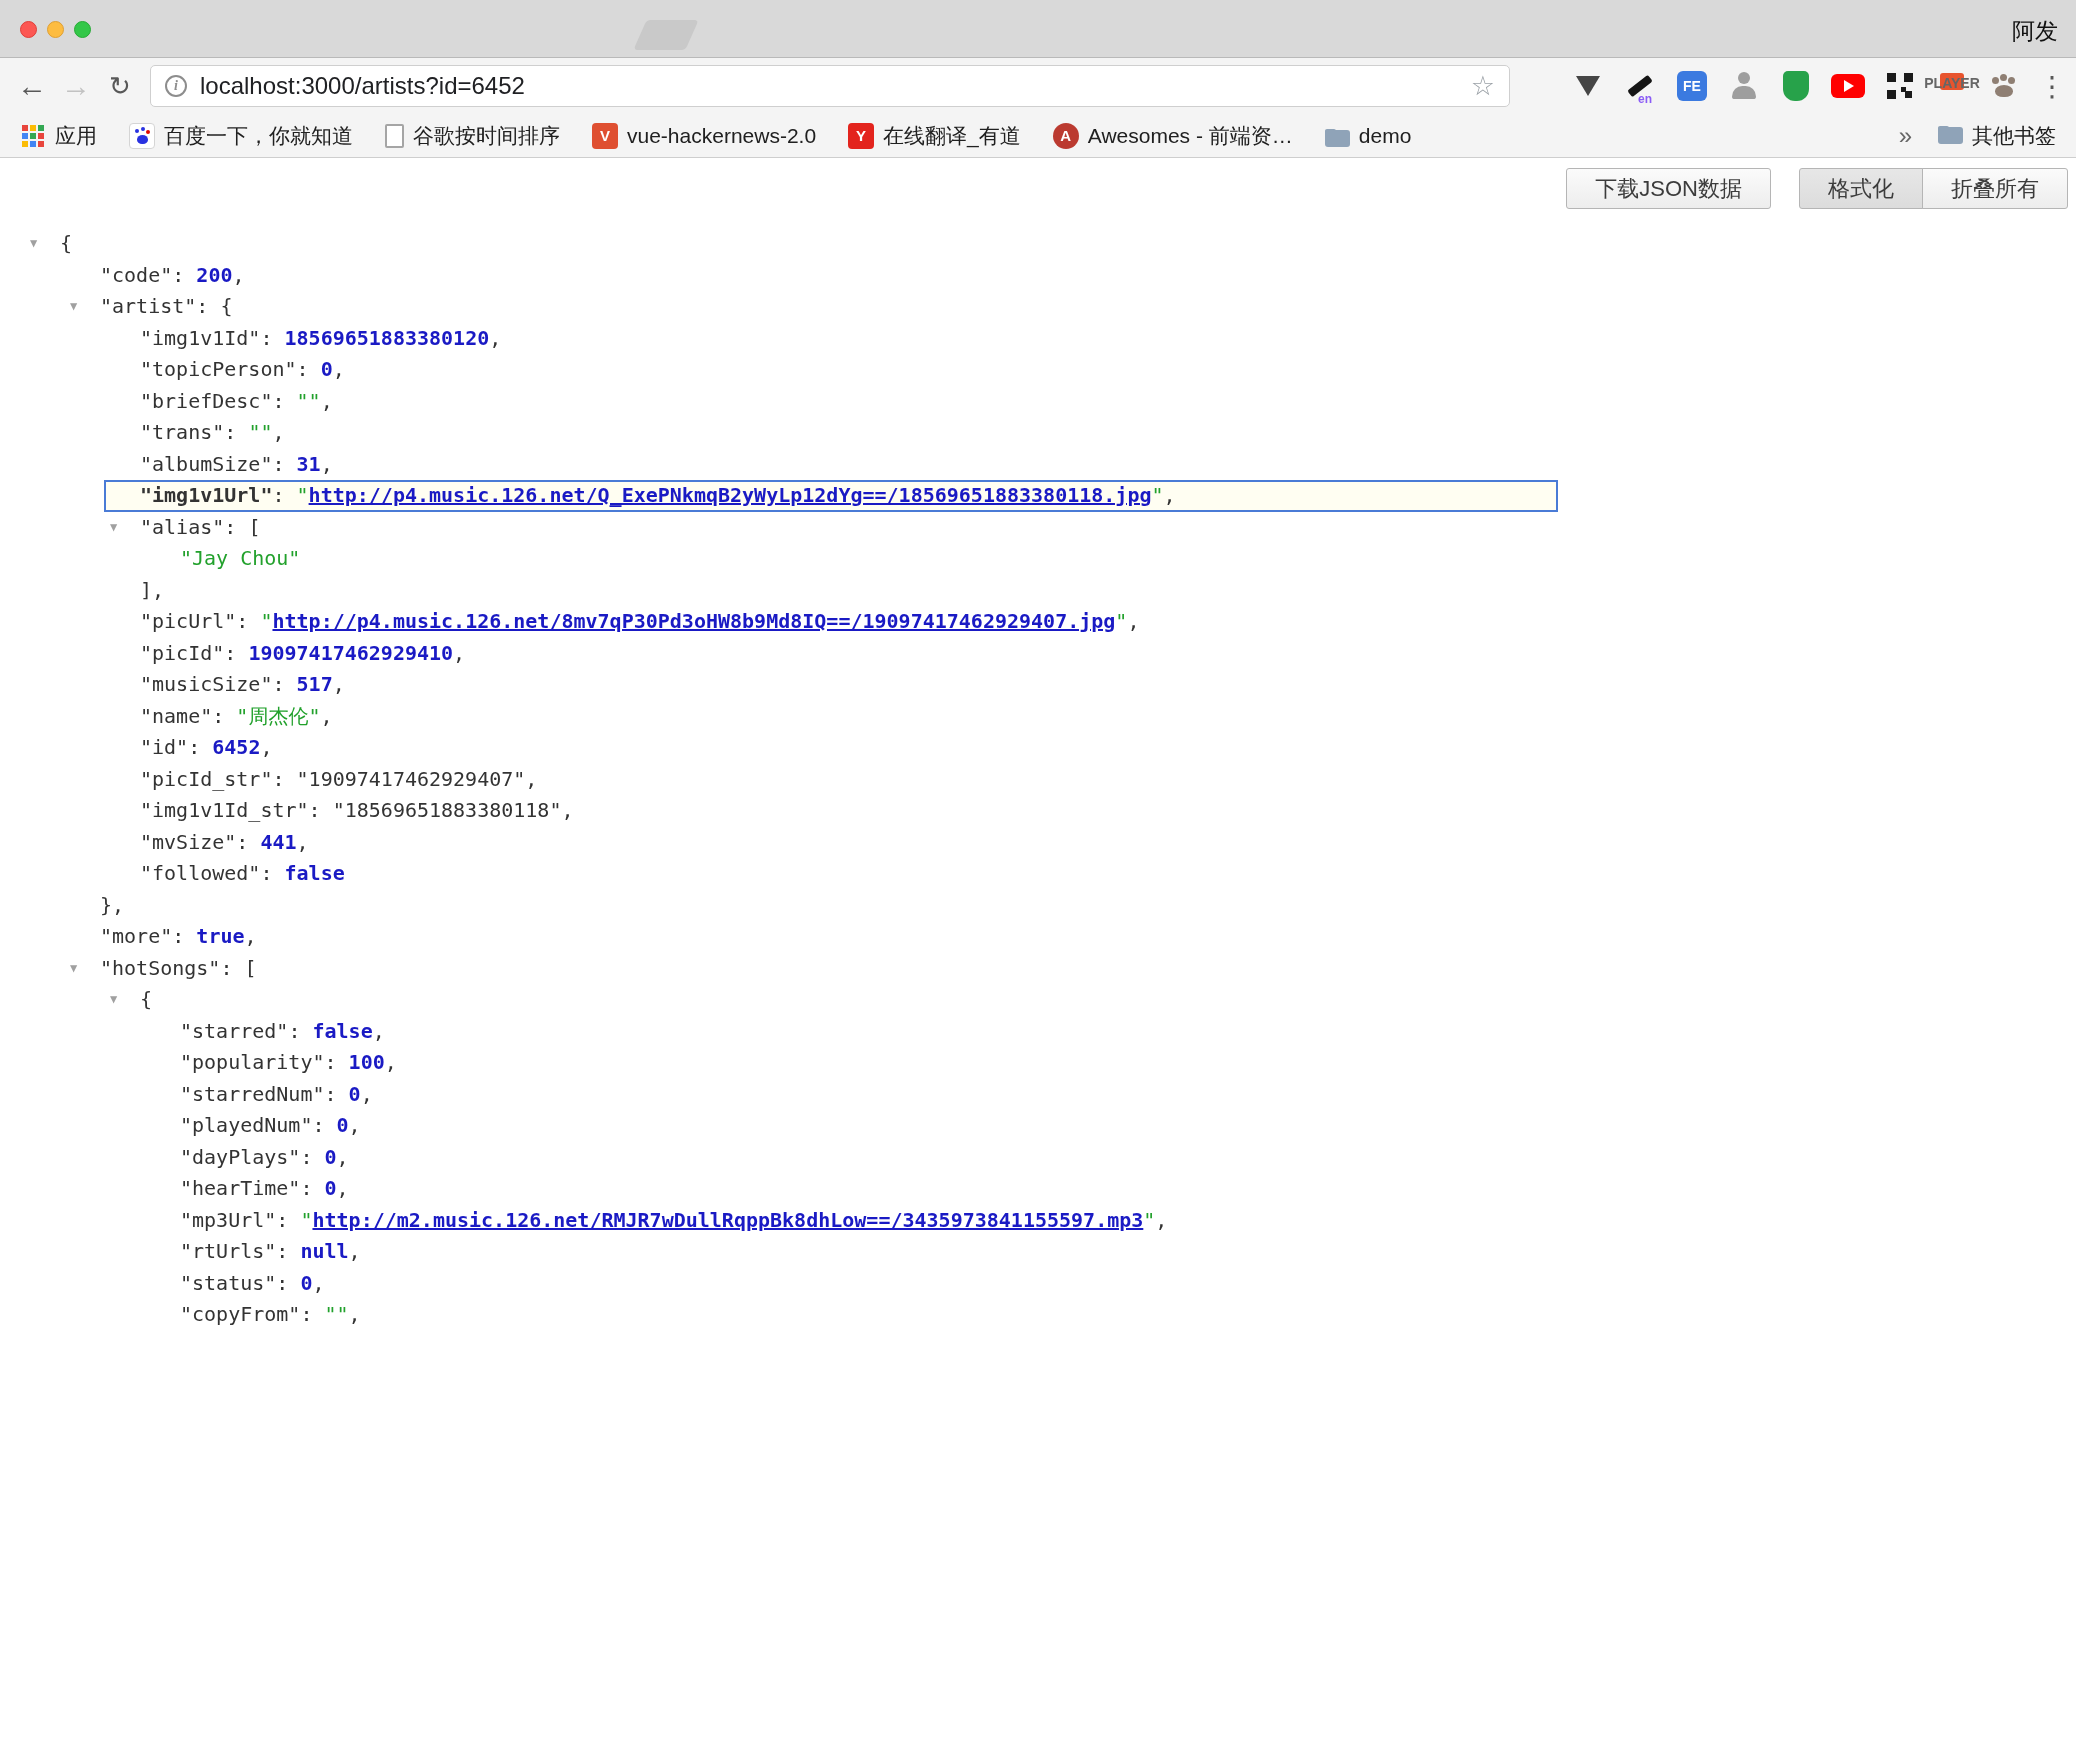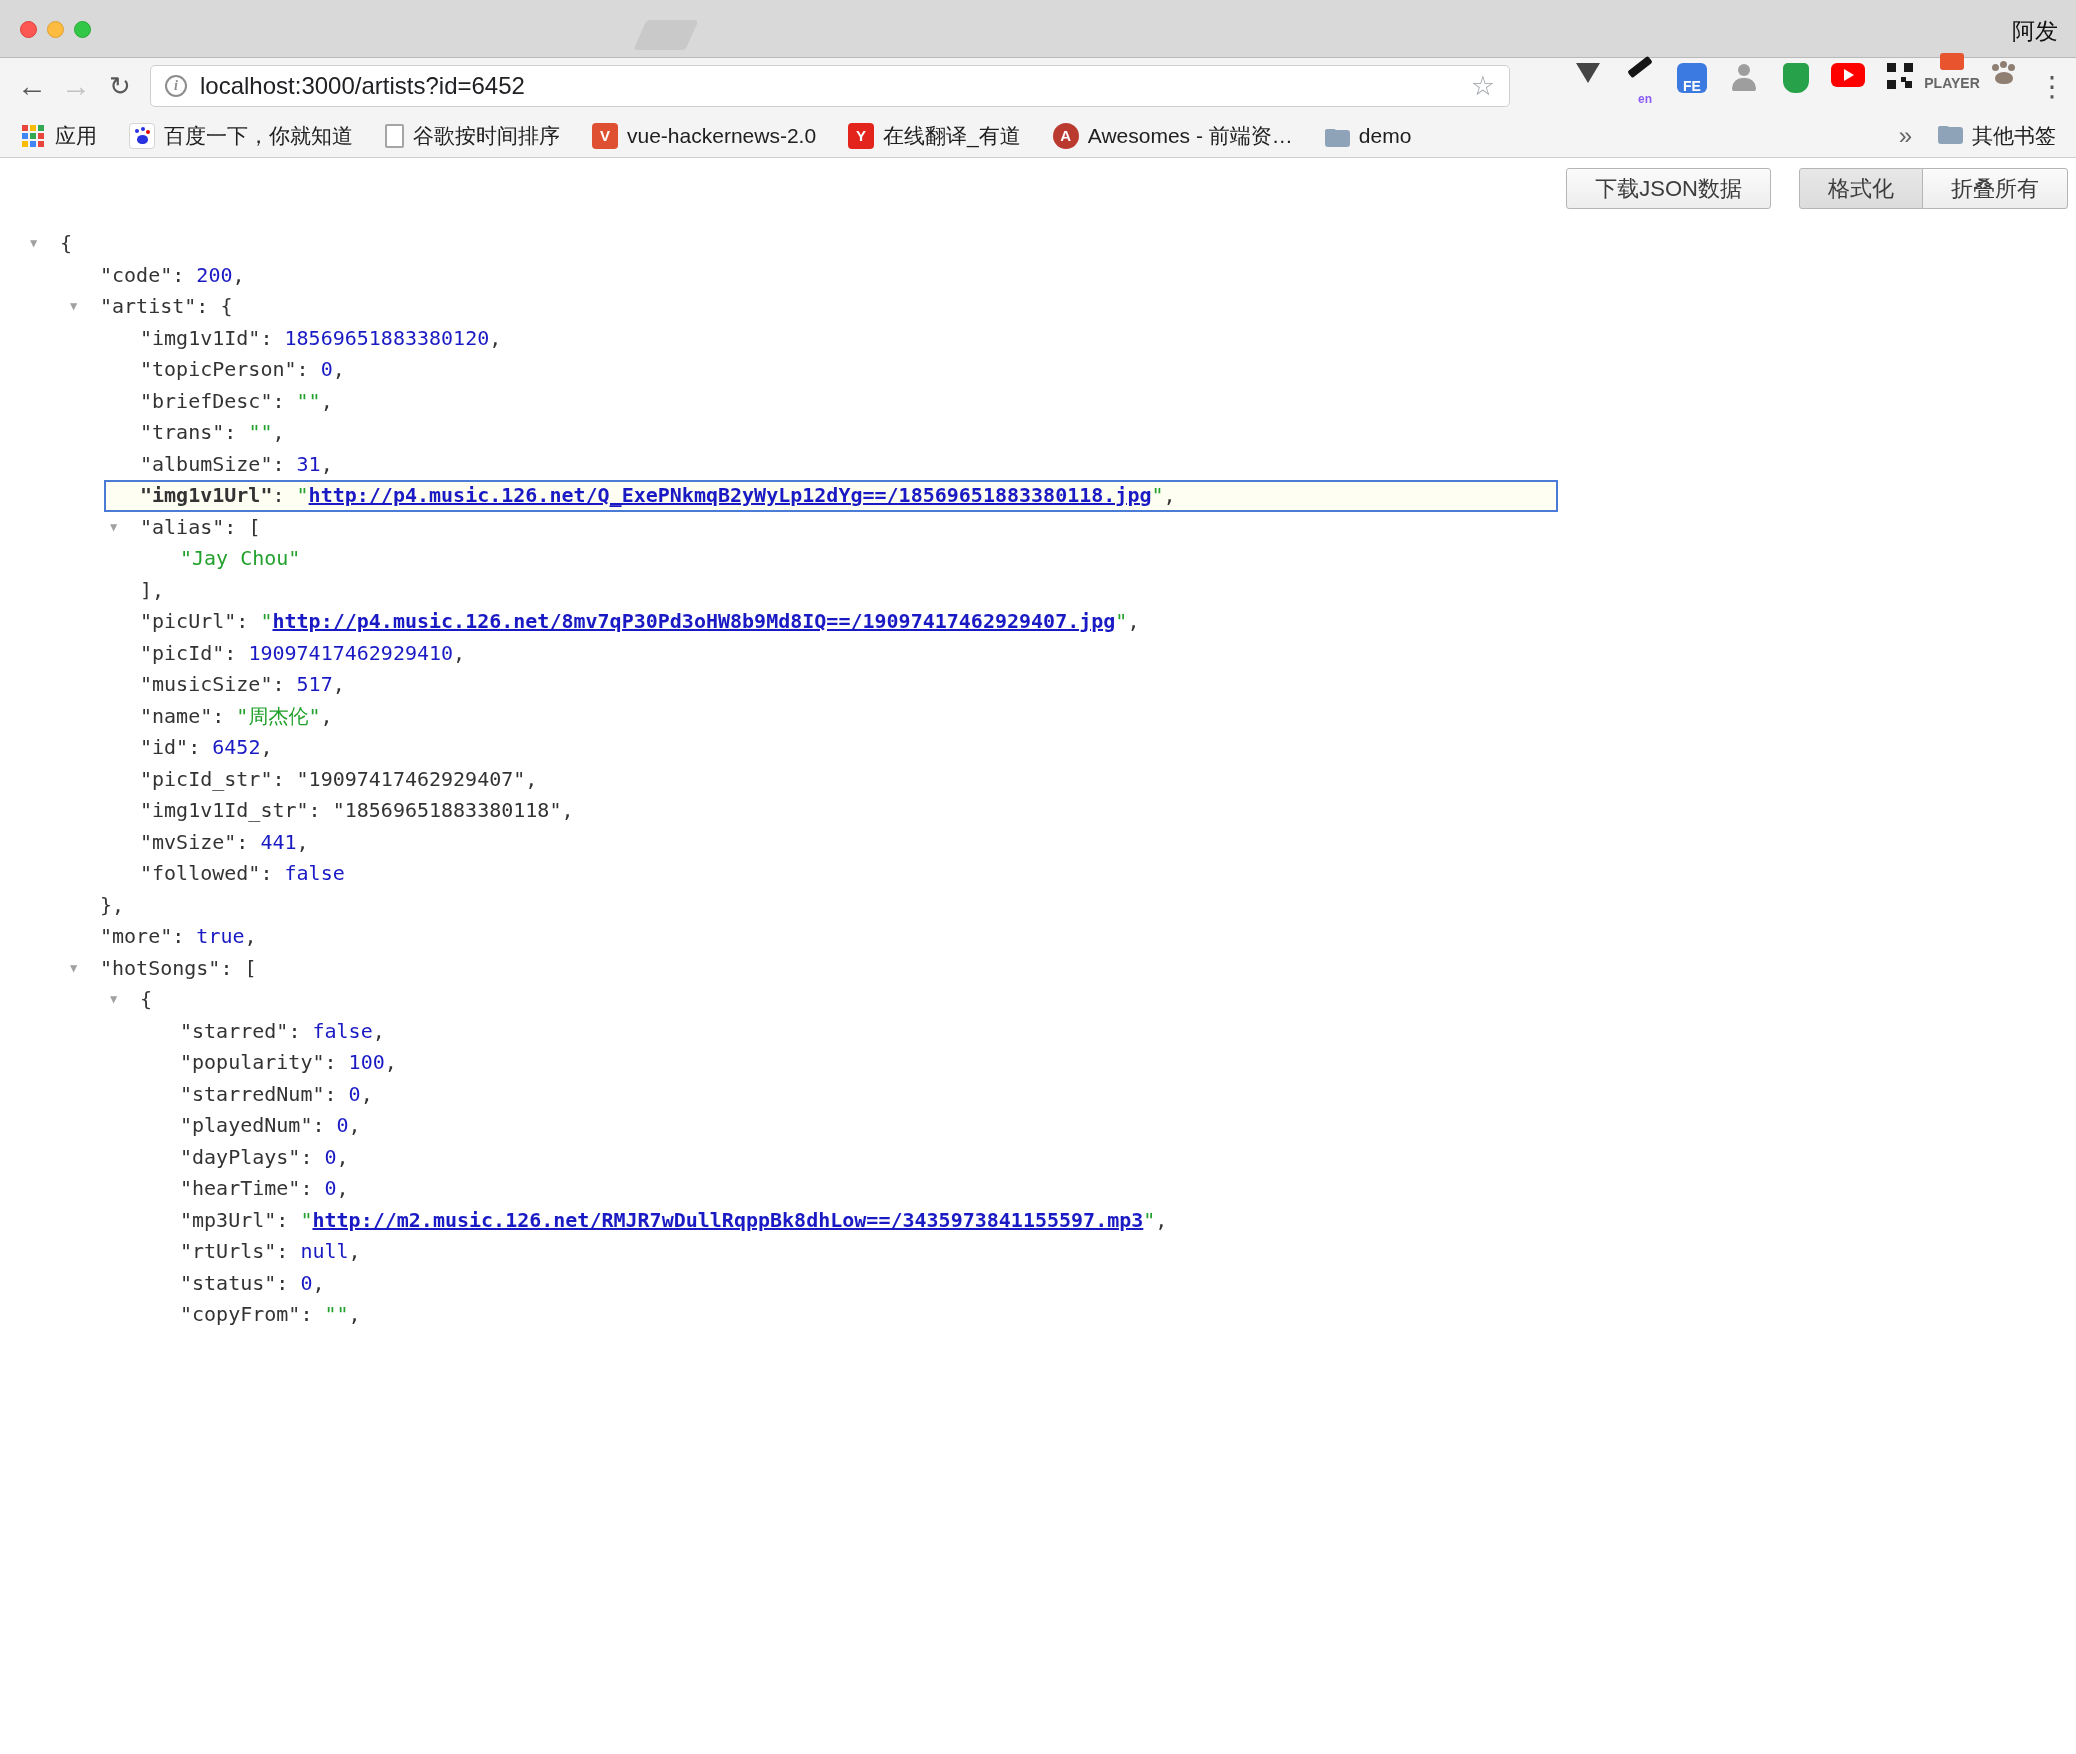--- a/index.html
+++ b/index.html
@@ -40,21 +40,21 @@
   .omnibox{position:absolute;left:150px;top:7px;width:1360px;height:42px;background:#fff;
        border:1px solid #cfcfcf;border-radius:5px;display:flex;align-items:center;padding:16px 14px}
   .info-icon{width:22px;height:22px;border:2px solid #8d8d8d;border-radius:50%;flex:none;
        display:flex;align-items:center;justify-content:center;color:#8d8d8d;
        font:italic bold 14px "Liberation Serif",serif}
   .info-icon::before{content:'i'}
   .url-text{margin-left:13px;font-size:24px;color:#202124;flex:1;white-space:nowrap;overflow:hidden}
   .star-icon{font-size:27px;color:#9aa0a6;line-height:1}
   .star-icon::before{content:'☆'}
   .extensions{position:absolute;right:46px;top:5px;height:46px;display:flex;align-items:center}
-  .ext{width:52px;height:46px;display:flex;justify-content:center;position:relative}
+  .ext{width:52px;height:46px;display:flex;align-items:center;justify-content:center;position:relative}
   .ext-i{display:block;position:relative;font-style:normal}
   .ext-b{position:absolute;font-family:"Liberation Sans",sans-serif;font-style:normal}
   .vimium-icon{width:0;height:0;border-left:12px solid transparent;border-right:12px solid transparent;border-top:20px solid #454545}
   .translate-pen-icon{width:26px;height:8px;background:#151515;border-radius:2px;transform:rotate(-38deg)}
   .translate-pen-icon-wrap .ext-b{bottom:3px;right:14px;font-size:12px;color:#8b5cf6}
   .fe-extension-icon{width:30px;height:30px;background:#3b7ae0;border-radius:6px}
   .fe-extension-icon-wrap .ext-b{color:#fff;font-size:14px;top:50%;left:50%;transform:translate(-50%,-50%)}
   .profile-silhouette-icon{width:30px;height:30px}
   .profile-silhouette-icon::before{content:'';position:absolute;left:9px;top:1px;width:12px;height:12px;border-radius:50%;background:#9e9e9e}
   .profile-silhouette-icon::after{content:'';position:absolute;left:3px;top:15px;width:24px;height:13px;border-radius:12px 12px 3px 3px;background:#9e9e9e}
@@ -106,21 +106,21 @@
   .btn-collapse{margin-left:-1px;border-radius:0 3px 3px 0}
 
   
   .json{position:absolute;top:70px;left:0;right:0;font-family:"DejaVu Sans Mono",monospace;font-size:20px}
   .json-line{position:relative;height:31.5px;line-height:31.5px;white-space:pre}
   .tri{position:absolute;top:0;font-size:12px;color:#a0a0a0;line-height:31.5px;cursor:pointer}
   .json-line.hl{height:31.5px;line-height:27.5px;border:2px solid var(--hl-border);background:var(--hl-bg);
        margin-left:104px;width:1454px;padding-left:34px}
   .tk-key,.tk-p,.tk-plain{color:var(--json-key)}
   .tk-keyb{color:var(--json-key);font-weight:bold}
-  .tk-num,.tk-kw{color:var(--json-number);font-weight:normal}
+  .tk-num,.tk-kw{color:var(--json-number);font-weight:bold}
   .tk-str,.tk-strq{color:var(--json-string)}
   a.tk-link{color:var(--json-link);font-weight:bold;text-decoration:underline;cursor:pointer}
 </style>
 </head>
 <body>
 
 <div class="browser">
 
   <div class="tabstrip">
     <div class="traffic">

